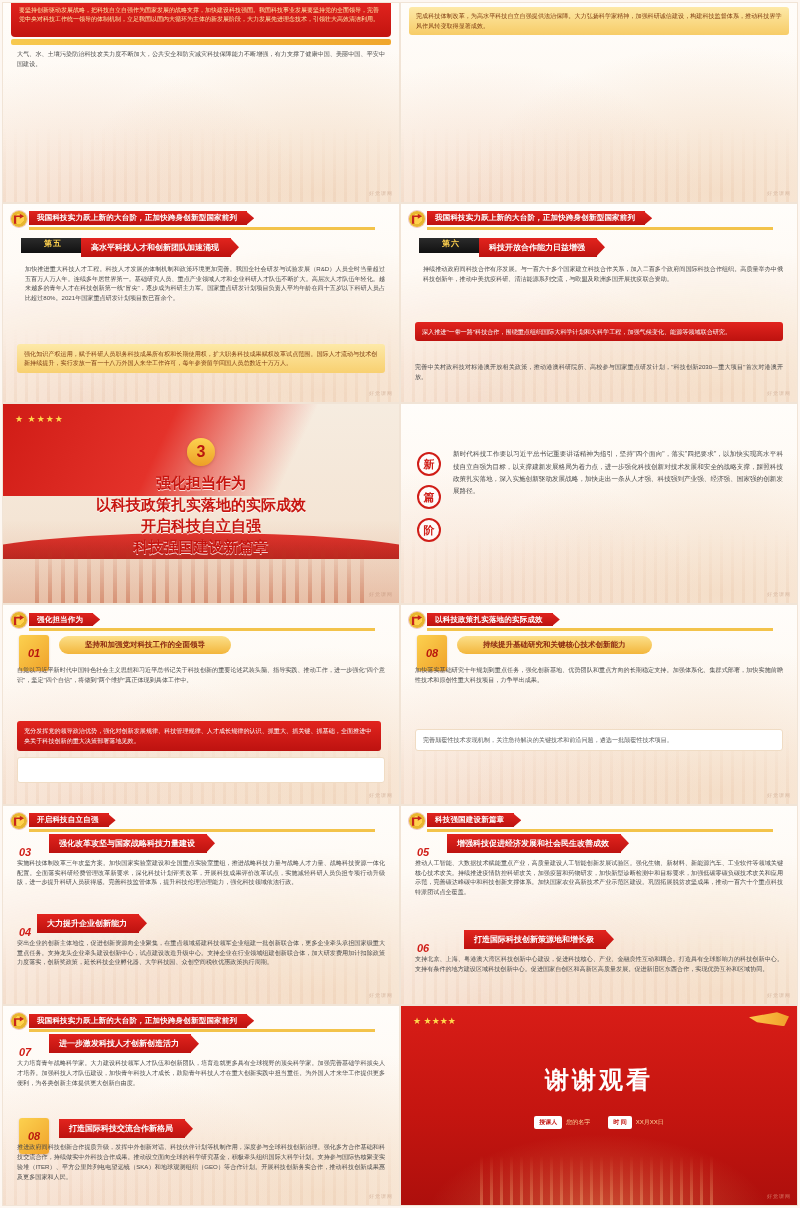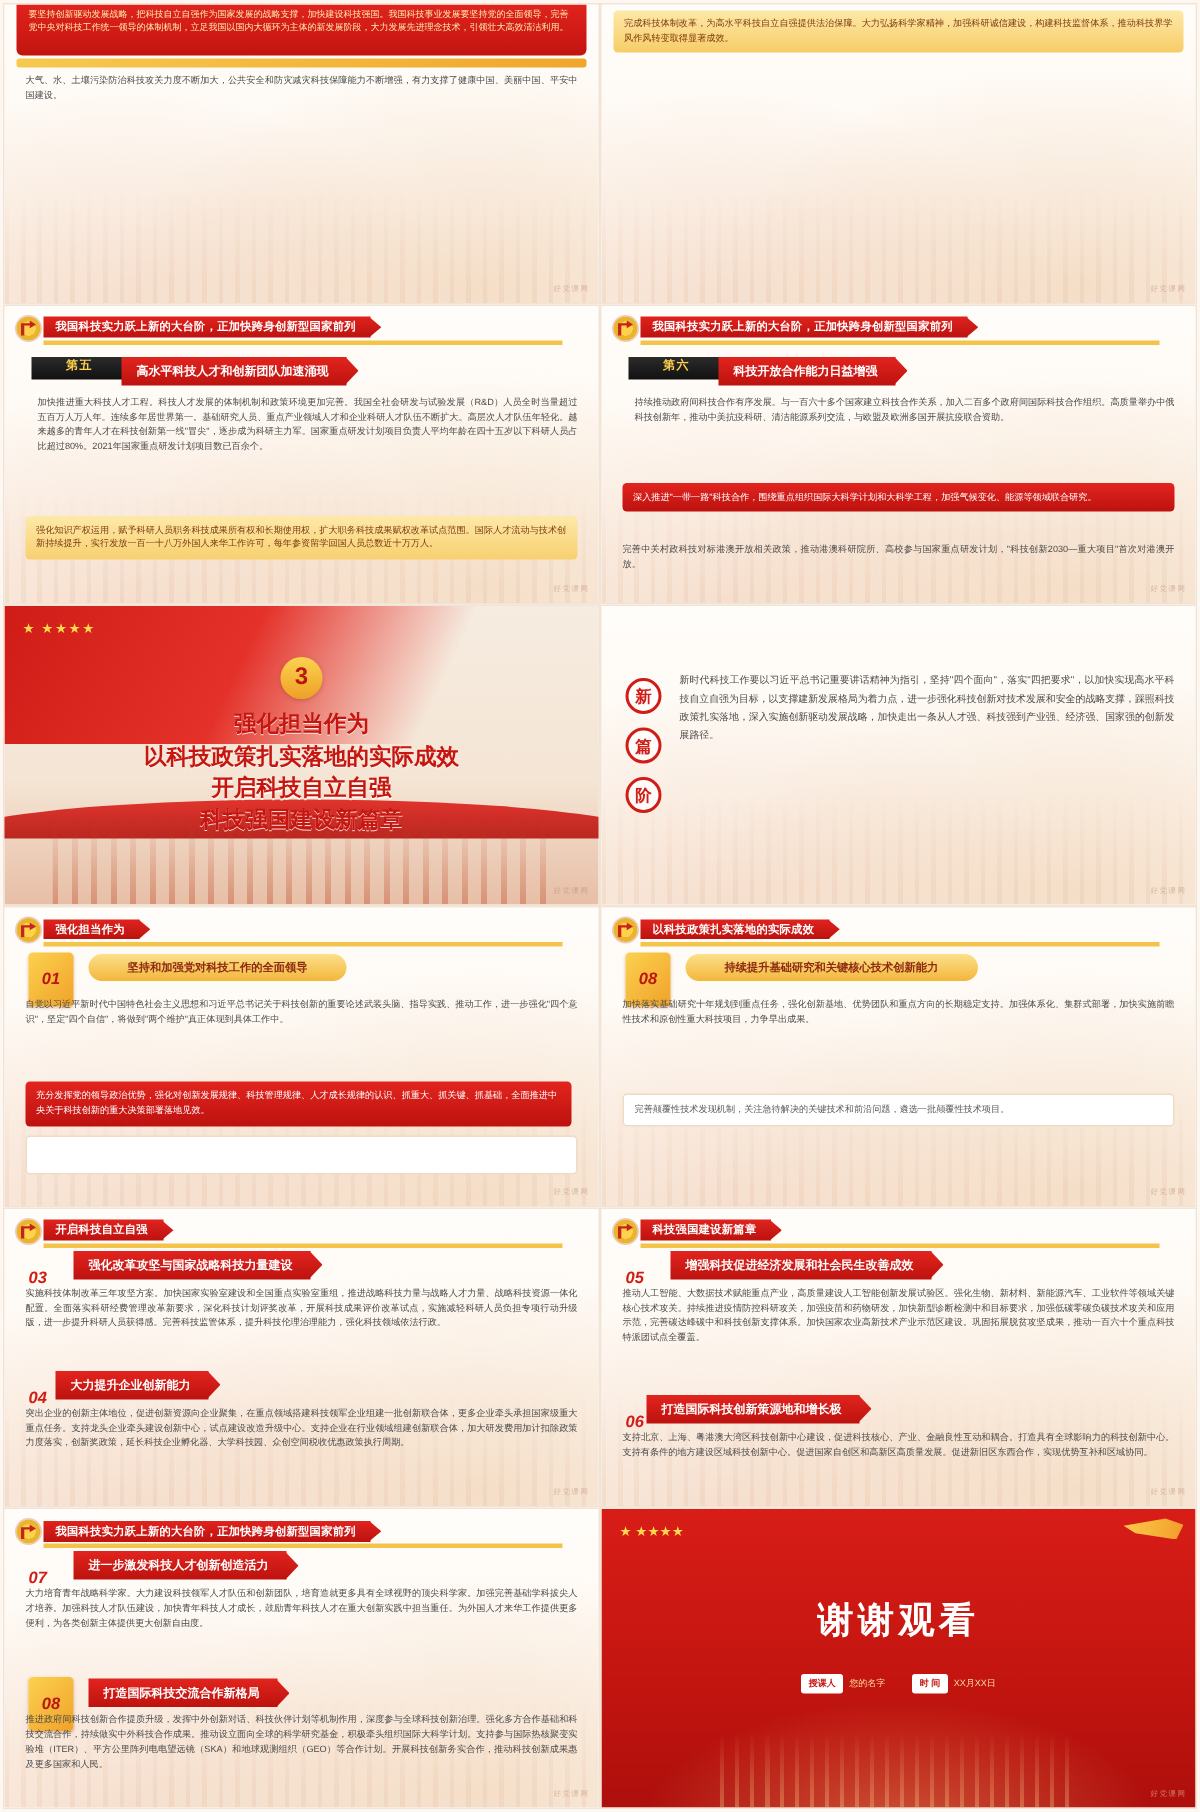--- a/index.html
+++ b/index.html
@@ -436,21 +436,21 @@
       <div class="bldg"></div>
       <div class="emblem"></div>
       <div class="ribbon">
         <div class="bar">科技强国建设新篇章</div>
         <div class="under"></div>
       </div>
       <div class="numcircle" style="top:28px;background:none;box-shadow:none;color:#d01d17;justify-content:flex-start;">05</div>
       <div class="redlabel" style="left:46px;top:28px;">增强科技促进经济发展和社会民生改善成效</div>
       <div class="body" style="left:14px;right:14px;top:52px;">推动人工智能、大数据技术赋能重点产业，高质量建设人工智能创新发展试验区。强化生物、新材料、新能源汽车、工业软件等领域关键核心技术攻关。持续推进疫情防控科研攻关，加强疫苗和药物研发，加快新型诊断检测中和目标要求，加强低碳零碳负碳技术攻关和应用示范，完善碳达峰碳中和科技创新支撑体系。加快国家农业高新技术产业示范区建设。巩固拓展脱贫攻坚成果，推动一百六十个重点科技特派团试点全覆盖。</div>
       <div class="numcircle" style="top:124px;background:none;box-shadow:none;color:#d01d17;justify-content:flex-start;">06</div>
-      <div class="redlabel" style="left:30px;top:124px;">打造国际科技创新策源地和增长极</div>
+      <div class="redlabel" style="left:63px;top:124px;">打造国际科技创新策源地和增长极</div>
       <div class="body" style="left:14px;right:14px;top:148px;">支持北京、上海、粤港澳大湾区科技创新中心建设，促进科技核心、产业、金融良性互动和耦合。打造具有全球影响力的科技创新中心。支持有条件的地方建设区域科技创新中心。促进国家自创区和高新区高质量发展。促进新旧区东西合作，实现优势互补和区域协同。</div>
       <div class="watermark">好党课网</div>
     </div>
 
     <div class="slide">
       <div class="bgwash"></div>
       <div class="bldg"></div>
       <div class="emblem"></div>
       <div class="ribbon">
         <div class="bar">我国科技实力跃上新的大台阶，正加快跨身创新型国家前列</div>

